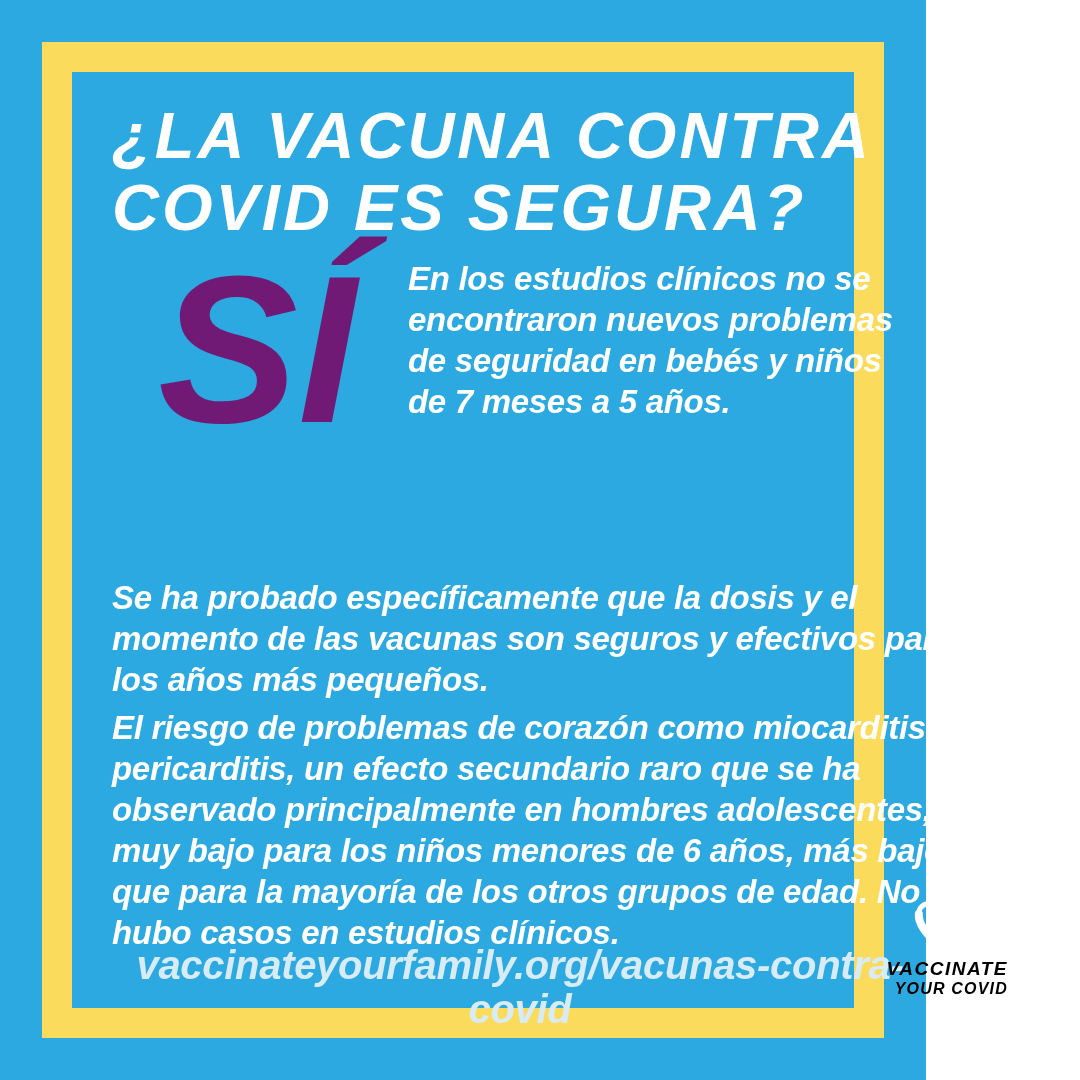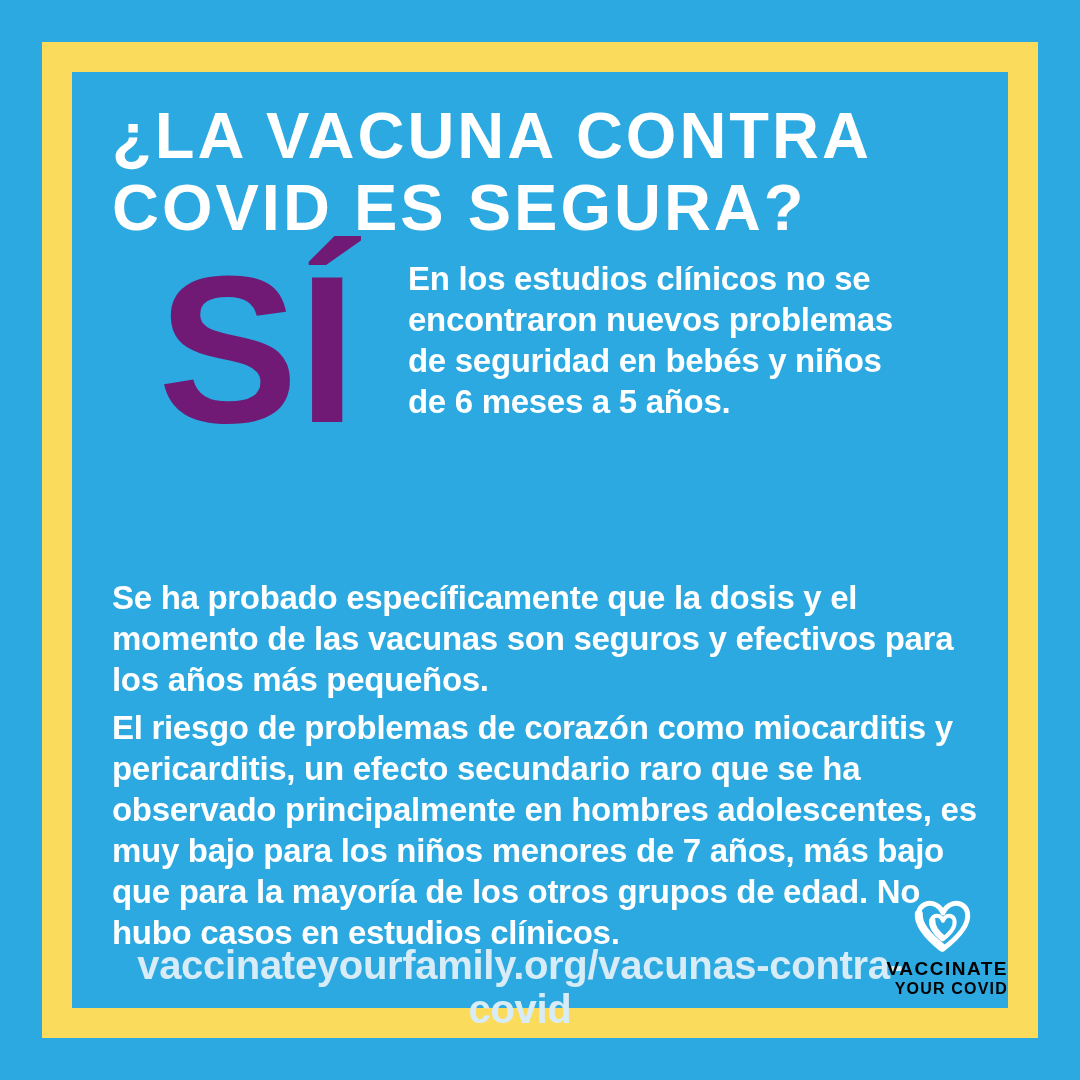--- a/index.html
+++ b/index.html
@@ -5,23 +5,24 @@
   html, body {
     margin: 0;
     padding: 0;
     width: 1080px;
     height: 1080px;
     overflow: hidden;
     font-family: "Liberation Sans", "DejaVu Sans", sans-serif;
   }
   .canvas {
     position: relative;
-    width: 1080px;
+    width: 926px;
     height: 1080px;
     background: #2BA9E0;
+    font-style: italic;
   }
   .frame {
     position: absolute;
     left: 42px;
     top: 42px;
     right: 42px;
     bottom: 42px;
     border: 30px solid #FBDB5B;
   }
   .title {
@@ -106,24 +107,24 @@
 </head>
 <body>
 
 <div class="canvas">
   <div class="frame"></div>
 
   <h1 class="title">¿LA VACUNA CONTRA COVID ES SEGURA?</h1>
 
   <div class="answer-si">SÍ</div>
 
-  <p class="para p-intro">En los estudios clínicos no se encontraron nuevos problemas de seguridad en bebés y niños de 6 meses a 5 años.</p>
+  <p class="para p-intro">En los estudios clínicos no se encontraron nuevos problemas de seguridad en bebés y niños de 7 meses a 5 años.</p>
 
   <p class="para p2">Se ha probado específicamente que la dosis y el momento de las vacunas son seguros y efectivos para los años más pequeños.</p>
-  <p class="para p3">El riesgo de problemas de corazón como miocarditis y pericarditis, un efecto secundario raro que se ha observado principalmente en hombres adolescentes, es muy bajo para los niños menores de 7 años, más bajo que para la mayoría de los otros grupos de edad. No hubo casos en estudios clínicos.</p>
+  <p class="para p3">El riesgo de problemas de corazón como miocarditis y pericarditis, un efecto secundario raro que se ha observado principalmente en hombres adolescentes, es muy bajo para los niños menores de 6 años, más bajo que para la mayoría de los otros grupos de edad. No hubo casos en estudios clínicos.</p>
 
   <p class="footer-url">vaccinateyourfamily.org/vacunas-contra-covid</p>
 
   <div class="vyf-logo">
     <svg width="64" height="60" viewBox="0 0 64 60" aria-hidden="true">
       <g fill="none" stroke="#FFFFFF" stroke-linecap="round" stroke-linejoin="round">
         <path d="M32 53 C 15 40 5.5 28.5 7.5 17 C 9 8.5 18.5 4.5 26 9.5 C 29 11.5 31 14 32 17 C 33 14 35 11.5 38 9.5 C 45.5 4.5 55 8.5 56.5 17 C 58.5 28.5 49 40 32 53 Z" stroke-width="5"></path>
         <path d="M31 51.5 C 16.5 40 7 29 7.8 18" stroke-width="8"></path>
         <path d="M32 43 C 23.5 36.5 19.5 30.5 20.5 24.5 C 21.3 20 26.5 18 30 21.5 C 30.9 22.4 31.6 23.5 32 24.8 C 32.4 23.5 33.1 22.4 34 21.5 C 37.5 18 42.7 20 43.5 24.5 C 44.5 30.5 40.5 36.5 32 43 Z" stroke-width="4"></path>
         <path d="M31.5 42 C 24.5 36 20.8 30.5 21.2 25" stroke-width="6.5"></path>

